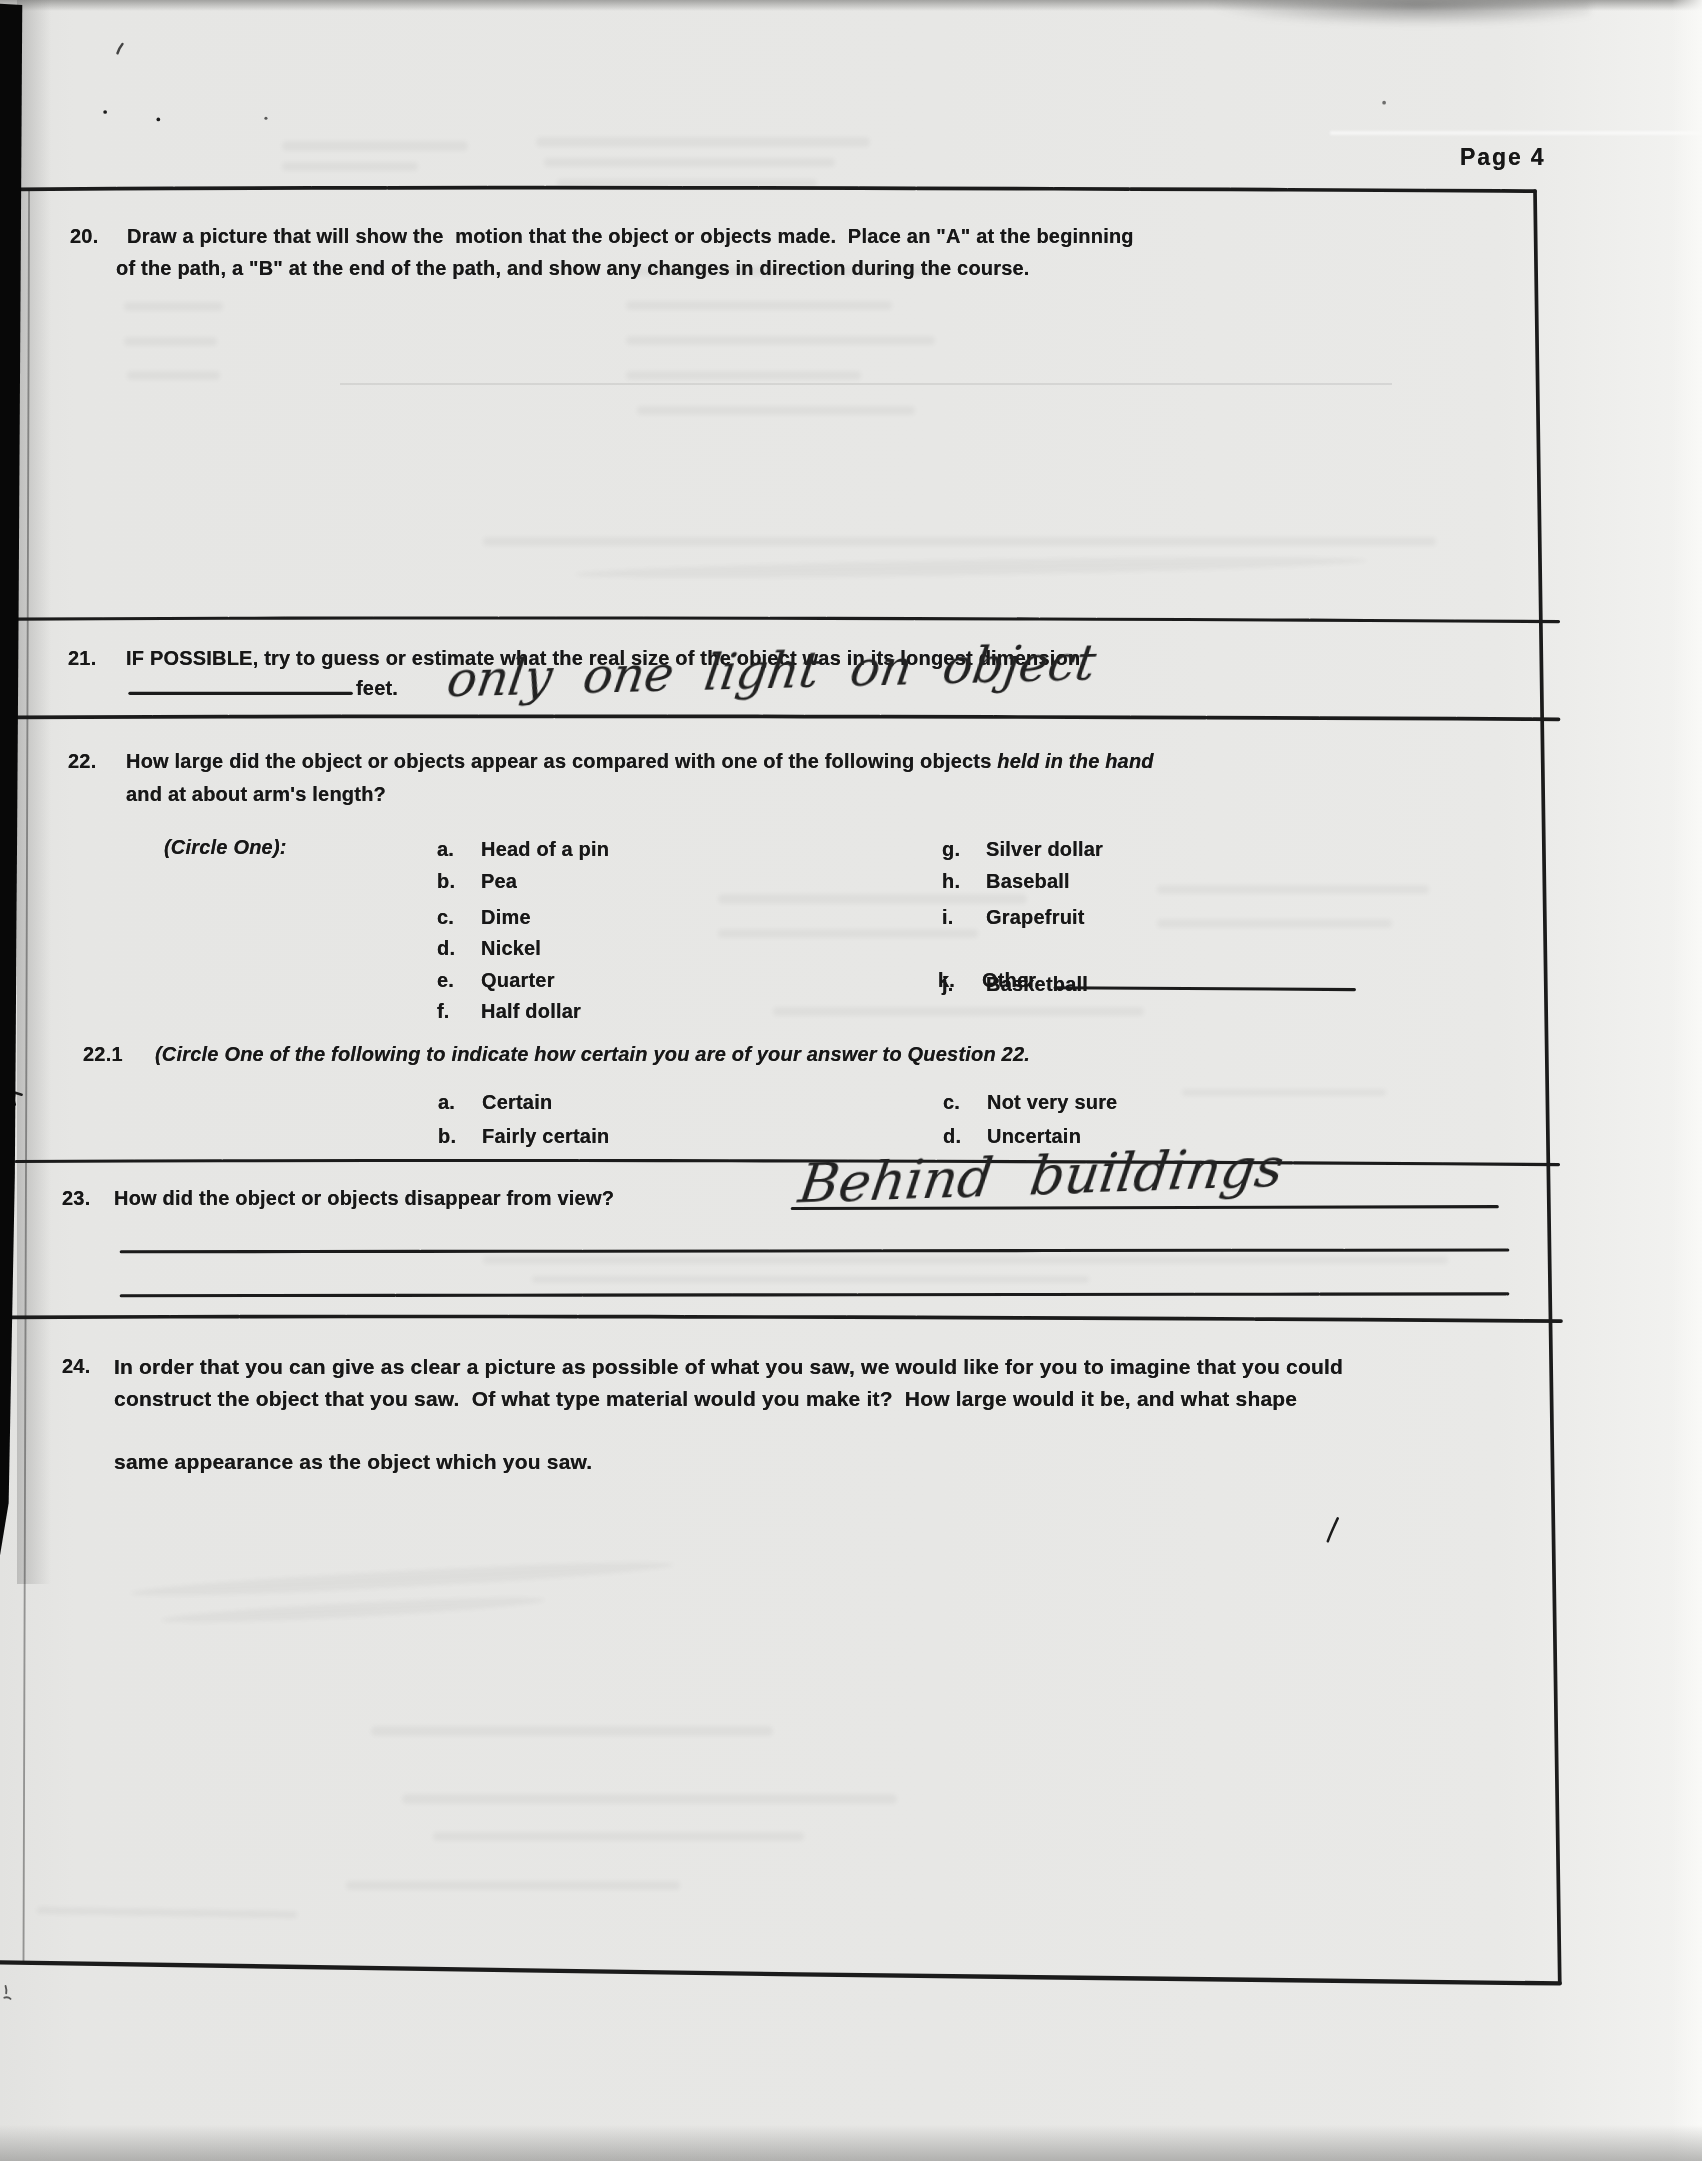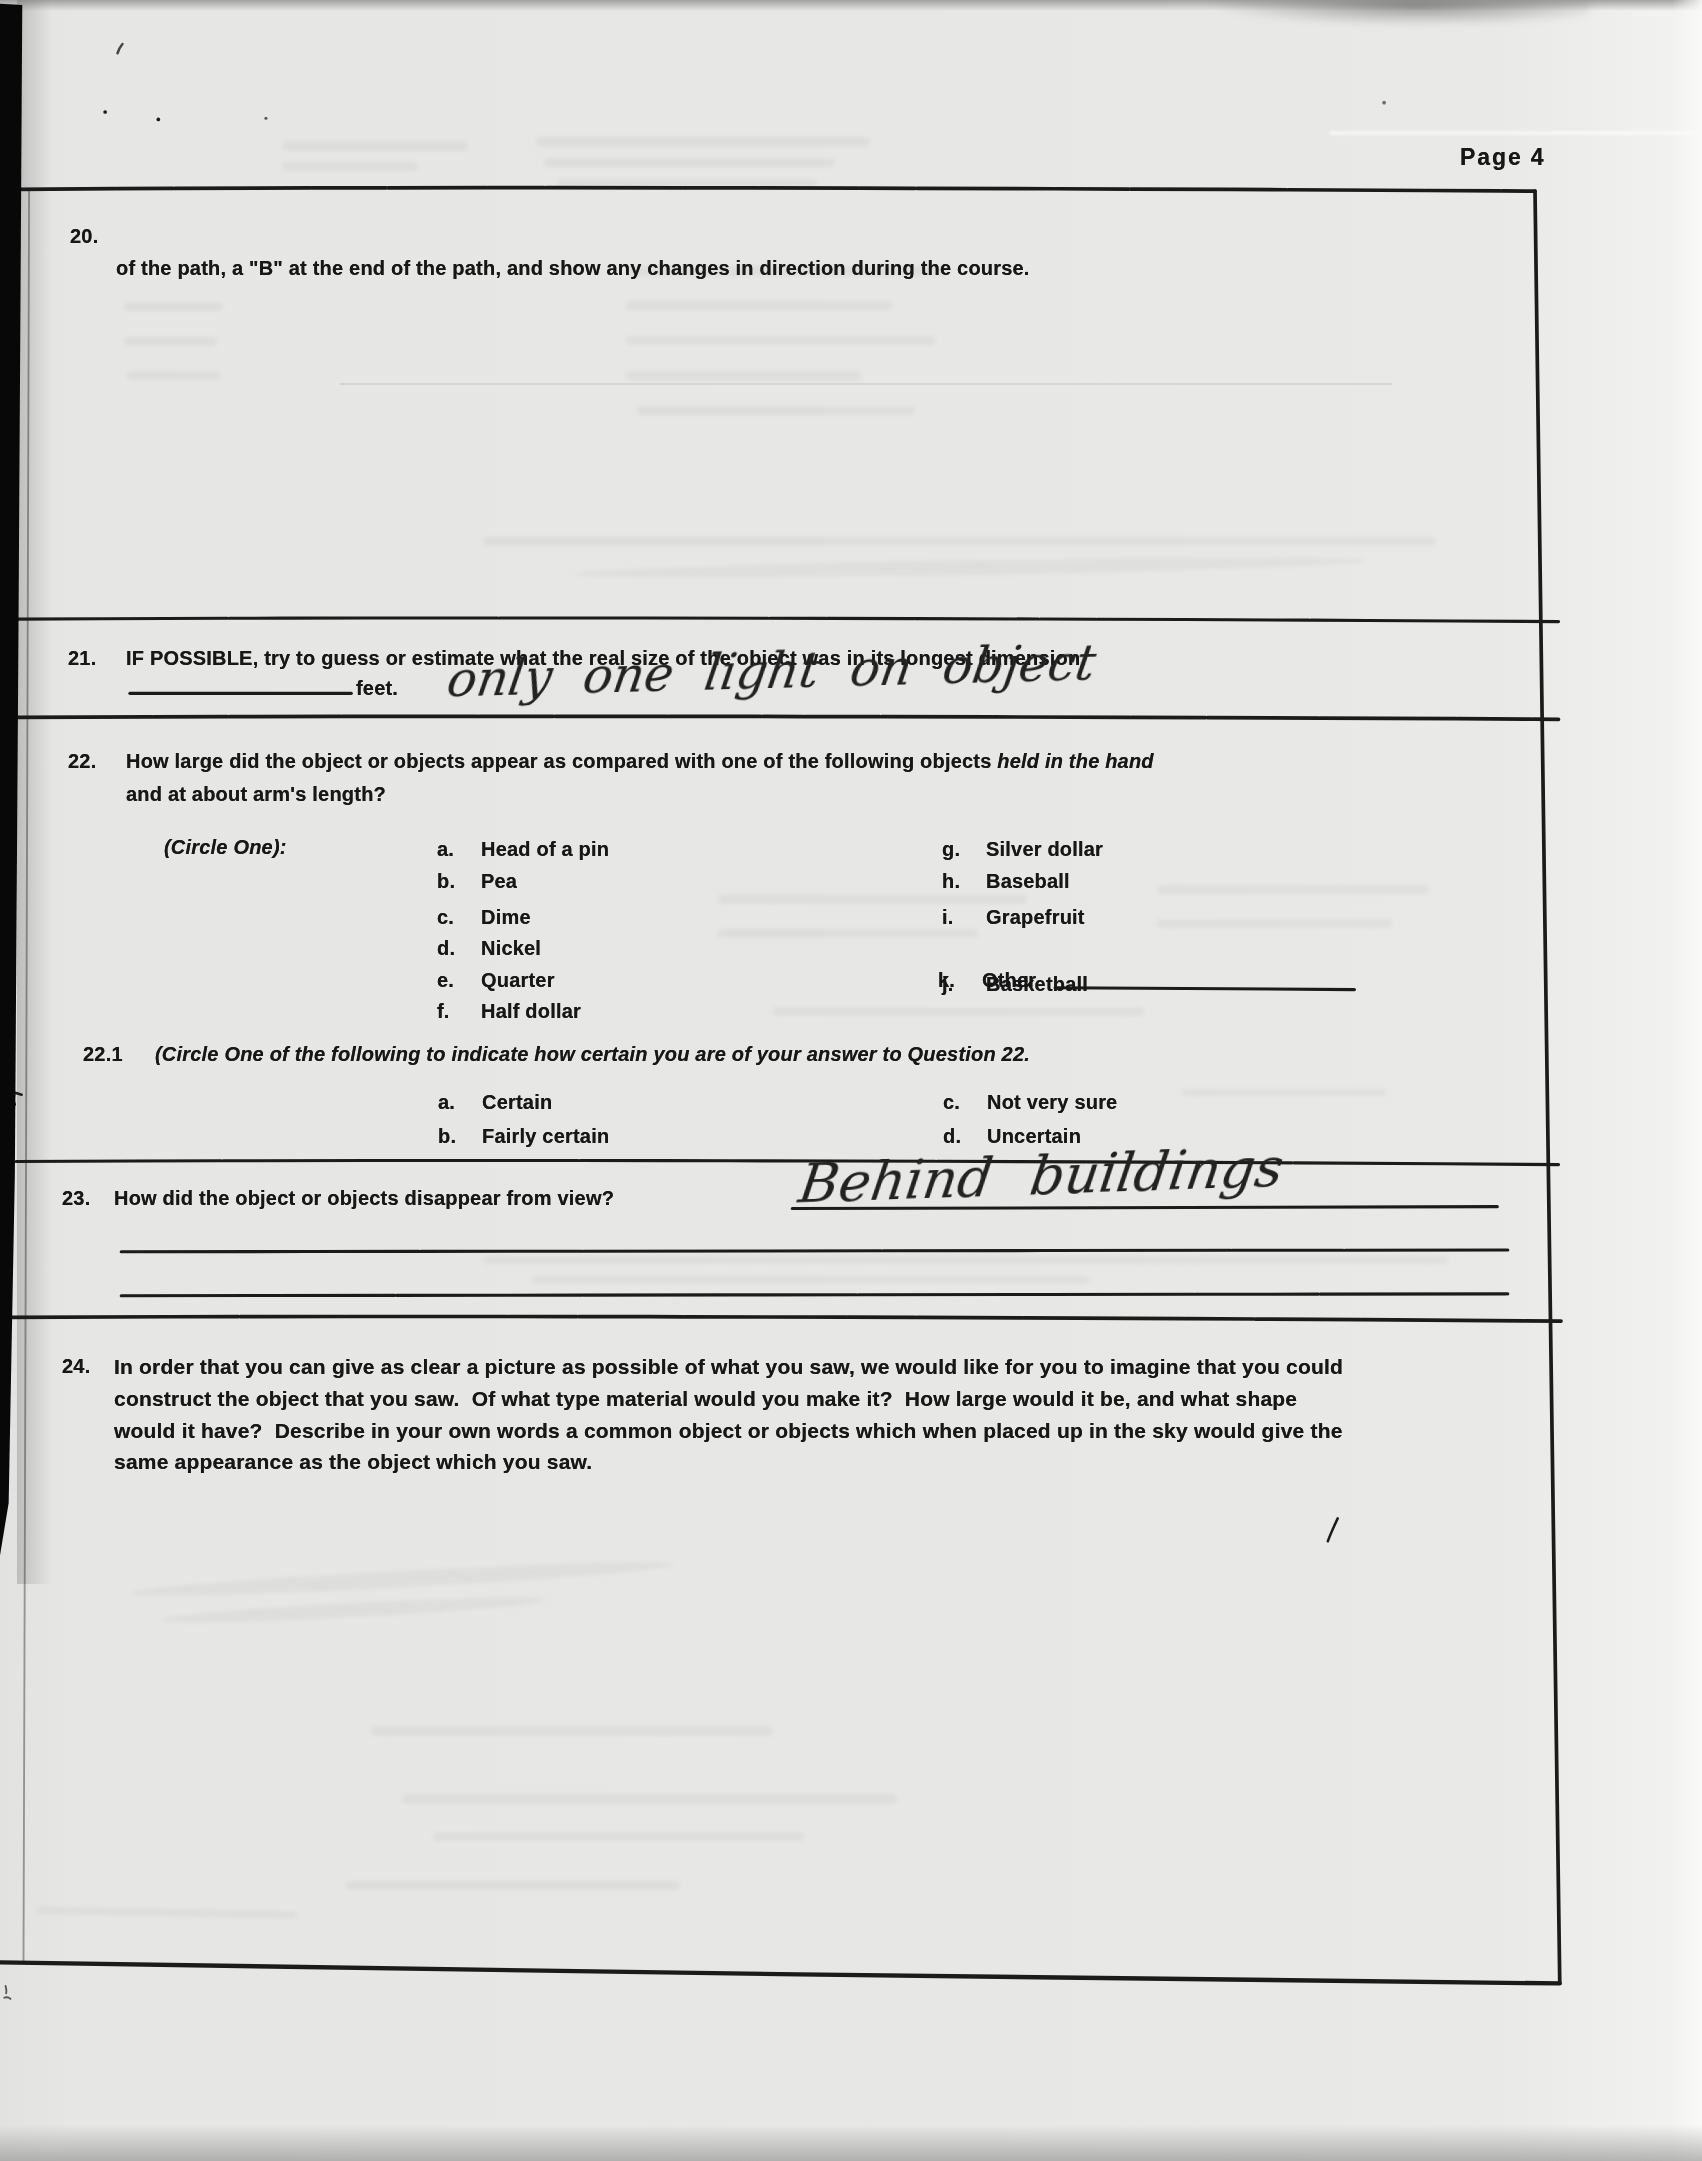--- a/index.html
+++ b/index.html
@@ -114,20 +114,21 @@
       <circle cx="256" cy="193" r="3"></circle>
       <circle cx="430" cy="191" r="2.5" opacity="0.7"></circle>
       <circle cx="2238" cy="166" r="3" opacity="0.6"></circle>
     </g>
     <polygon fill="#080808" points="0,6 36,8 30,1000 24,1900 14,2430 0,2515"></polygon>
   </svg>
 
   <div class="print pagenum" style="left:1460px;top:144px;">Page 4</div>
 
   <div class="print" style="left:70px;top:225px;">20.</div>
+  <div class="print" style="left:127px;top:225px;">Draw a picture that will show the  motion that the object or objects made.  Place an "A" at the beginning</div>
   <div class="print" style="left:116px;top:257px;">of the path, a "B" at the end of the path, and show any changes in direction during the course.</div>
 
   <div class="print" style="left:68px;top:647px;">21.</div>
   <div class="print" style="left:126px;top:647px;">IF POSSIBLE, try to guess or estimate what the real size of the object was in its longest dimension.</div>
   <div class="print" style="left:356px;top:677px;">feet.</div>
   <div class="handwriting" style="left:452px;top:651px;font-size:49px;word-spacing:16px;transform:rotate(-1.5deg) skewX(-10deg);">only one light on object</div>
 
   <div class="print" style="left:68px;top:750px;">22.</div>
   <div class="print" style="left:126px;top:750px;"><span>How large did the object or objects appear as compared with one of the following objects </span><span class="italic">held in the hand</span></div>
   <div class="print" style="left:126px;top:783px;">and at about arm's length?</div>
@@ -153,17 +154,16 @@
   <div class="print" style="left:943px;top:1091px;"><span class="opt-letter">c.</span><span>Not very sure</span></div>
   <div class="print" style="left:943px;top:1125px;"><span class="opt-letter">d.</span><span>Uncertain</span></div>
 
   <div class="print" style="left:62px;top:1187px;">23.</div>
   <div class="print" style="left:114px;top:1187px;">How did the object or objects disappear from view?</div>
   <div class="handwriting" style="left:804px;top:1152px;font-size:54px;word-spacing:21px;transform:rotate(-2deg) skewX(-10deg);">Behind buildings</div>
 
   <div class="print" style="left:62px;top:1355px;">24.</div>
   <div class="print" style="left:114px;top:1355px;font-size:21px;">In order that you can give as clear a picture as possible of what you saw, we would like for you to imagine that you could</div>
   <div class="print" style="left:114px;top:1387px;font-size:21px;">construct the object that you saw.  Of what type material would you make it?  How large would it be, and what shape</div>
-  <div class="print" style="left:114px;top:1419px;font-size:21px;">would it have?  Describe in your own words a common object or objects which when placed up in the sky would give the</div>
   <div class="print" style="left:114px;top:1450px;font-size:21px;">same appearance as the object which you saw.</div>
 
 </div>
 
 
 </body></html>

